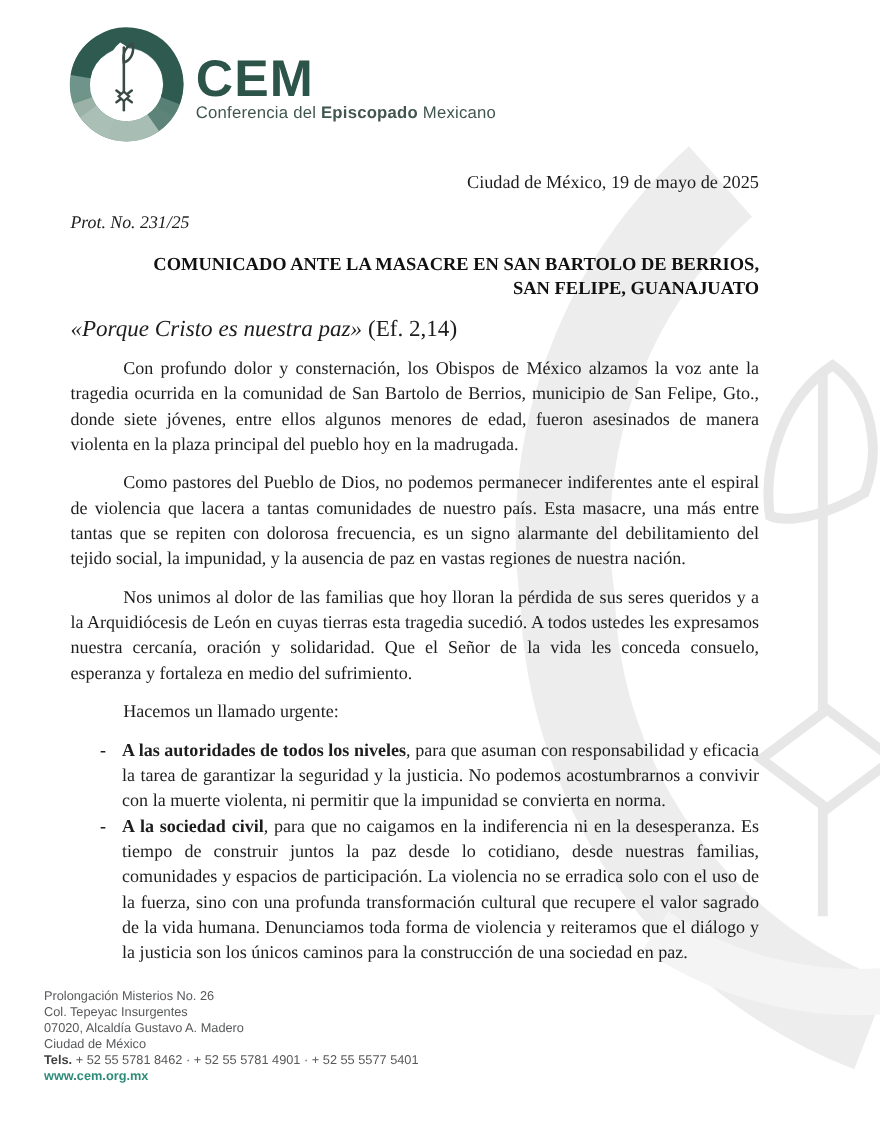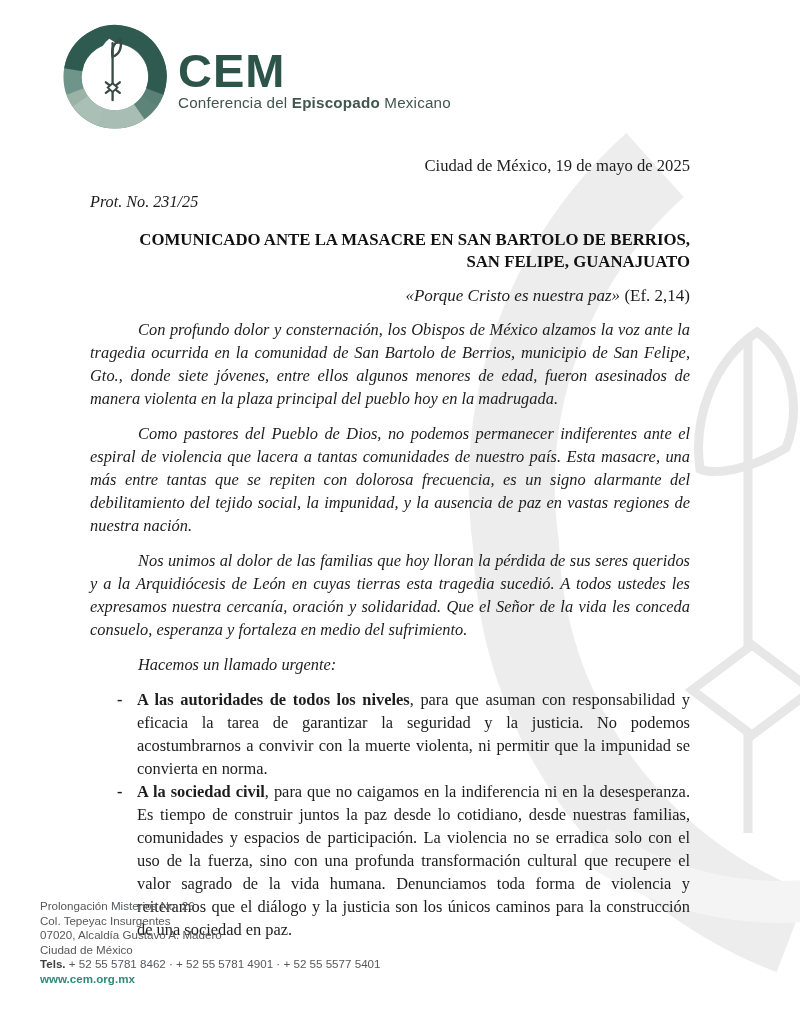--- a/index.html
+++ b/index.html
@@ -31,36 +31,35 @@
   }
   .wordmark .tagline{
     font-family:"Liberation Sans", sans-serif;
     font-size:15.2px;line-height:18px;color:#41564f;letter-spacing:0.2px;
     margin-top:1px;
   }
   .wordmark .tagline b{font-weight:700;}
   
   .column{
     position:relative;z-index:1;
-    margin:26px 110px 0 90px; 
+    margin:26px 110px 0 64px; 
   }
   .dateline{text-align:right;font-size:16.6px;line-height:20px;}
   .protocol{text-align:left;font-size:16.2px;font-style:italic;margin-top:17px;}
   .doc-title{
     text-align:right;font-weight:bold;font-size:16.8px;line-height:22px;
     margin-top:17px;color:#111;
   }
   .doc-title div{display:block;}
-  .epigraph{text-align:right;font-size:17px;margin-top:13px;font-family:Liberation Serif, serif;}
+  .epigraph{text-align:left;font-size:21px;margin-top:13px;font-family:Liberation Serif, serif;}
   .epigraph .q{font-style:italic;}
   .para{
     text-align:justify;text-indent:48px;
     font-size:16.4px;line-height:23px;
     margin:12px 0 0 0;
-    font-style:italic;
   }
   ul.calls{
     list-style:none;margin:12px 0 0 0;padding:0;
   }
   ul.calls li{
     position:relative;padding-left:47px;
     text-align:justify;font-size:16.4px;line-height:23px;
   }
   ul.calls .dash{
     position:absolute;left:27px;top:0;font-weight:bold;

